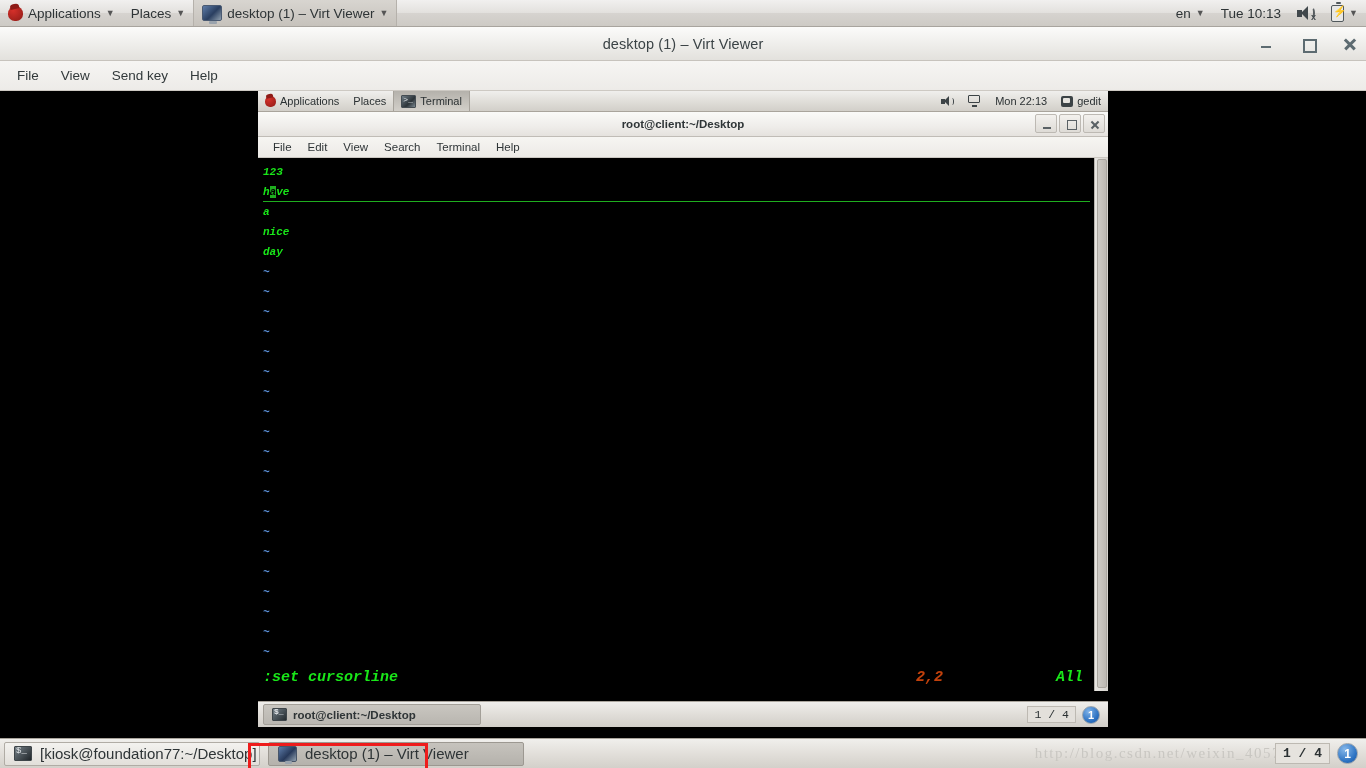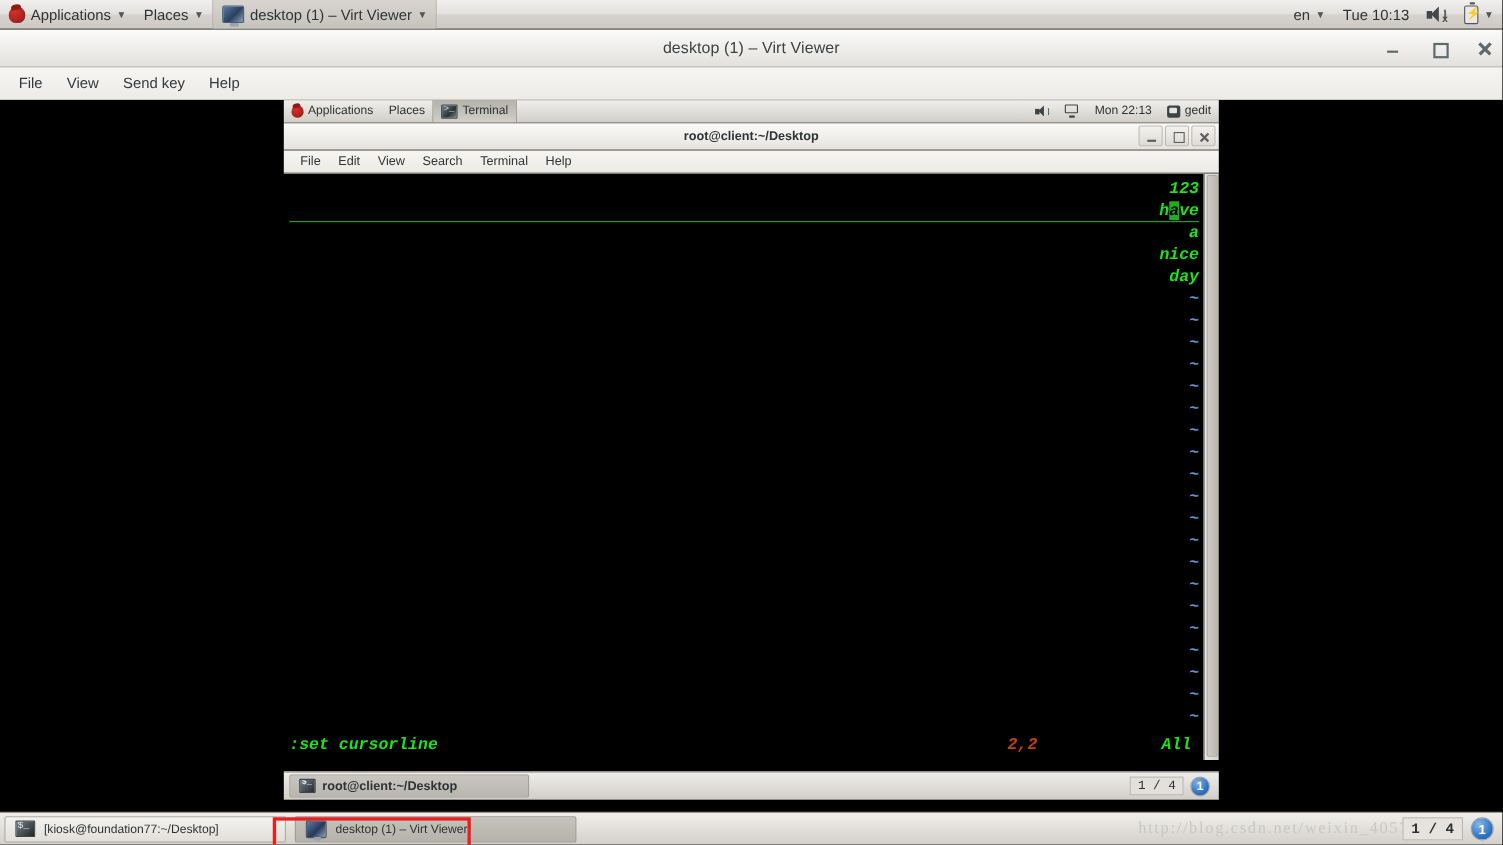--- a/index.html
+++ b/index.html
@@ -184,22 +184,22 @@
     display: flex; align-items: center; padding-left: 8px; gap: 2px;
   }
   .tm-item { font-size: 11.5px; color: #2f3537; padding: 2px 7px; }
 
   .term-body {
     position: relative; width: 850px; height: 533px; background: #000; overflow: hidden;
   }
   .term-text {
     position: absolute; left: 5px; top: 4px; right: 18px; bottom: 0;
     font-family: "Liberation Mono", "DejaVu Sans Mono", monospace;
-    font-size: 15px; line-height: 20px; font-style: italic; font-weight: bold;
-    color: #19e619; white-space: pre; text-align: right;
+    font-size: 11px; line-height: 20px; font-style: italic; font-weight: bold;
+    color: #19e619; white-space: pre;
   }
   .vline { height: 20px; position: relative; }
   .vline.cursorline { border-bottom: 1.6px solid #1fae1f; }
   .cursor-cell { background: #1fae1f; color: #000; }
   .tilde { color: #5a8fd6; font-style: italic; font-weight: bold; }
   .cmdline {
     position: absolute; left: 5px; bottom: 5px; font-family: "Liberation Mono","DejaVu Sans Mono",monospace;
     font-size: 15px; font-style: italic; font-weight: bold; color: #19e619; white-space: pre; text-align: right;
   }
   .status-pos { position: absolute; bottom: 5px; left: 658px; font-family:"Liberation Mono","DejaVu Sans Mono",monospace;
@@ -260,21 +260,21 @@
   
   .outer-taskbar {
     position: absolute; left: 0; bottom: 0; width: 1366px; height: 30px;
     background: linear-gradient(to bottom,#f0efec 0%, #e2dfda 50%, #d3d0ca 100%);
     border-top: 1px solid #a9a49c;
     display: flex; align-items: center; padding: 0 4px; gap: 8px;
   }
   .ot-btn {
     display: flex; align-items: center; gap: 8px; height: 24px; padding: 0 9px;
     border: 1px solid #b0aca5; border-radius: 2px;
-    font-size: 11px; color: #2e3436; width: 256px; white-space: nowrap; overflow: hidden;
+    font-size: 15px; color: #2e3436; width: 256px; white-space: nowrap; overflow: hidden;
     background: linear-gradient(to bottom,#f3f2ef,#e2dfda);
   }
   .ot-btn.sel { background: linear-gradient(to bottom,#c6c3bd,#b5b2ac); border-color: #9c9891; }
   .ot-ico-term {
     width: 18px; height: 15px; border: 1px solid #3e4549; border-radius: 1px;
     background: linear-gradient(135deg,#747f86,#20262a); position: relative; overflow: hidden; flex: none;
   }
   .ot-ico-term::after { content:"$_"; position:absolute; left:1px; top:-1px; font-size:9px;
                         font-family:"Liberation Mono",monospace; color:#e2e6e9; }
   .ot-ico-vv {

